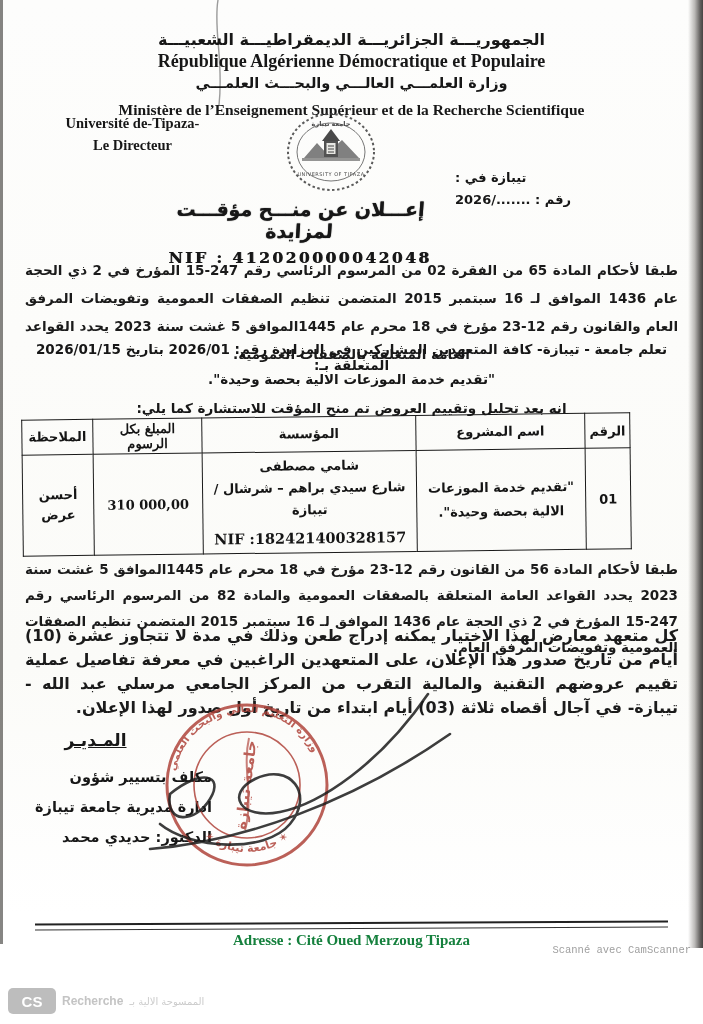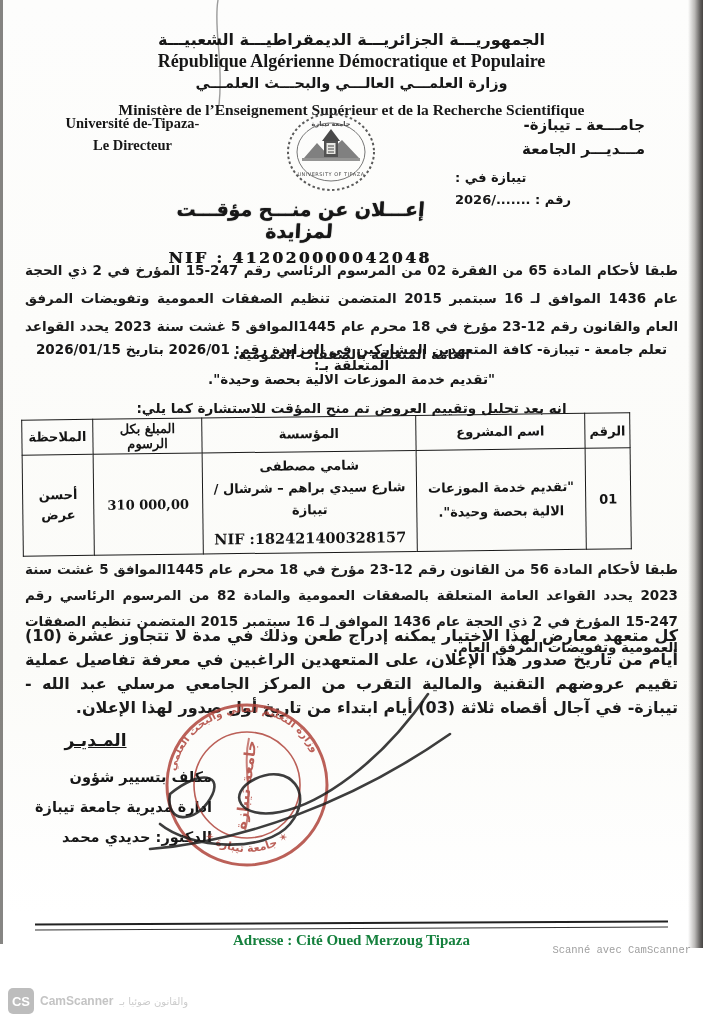--- a/index.html
+++ b/index.html
@@ -61,22 +61,22 @@
   .signature-ink{position:absolute;top:672px;left:128px;}
   .fold-line{position:absolute;top:0;left:200px;}
   
   .footer-rule{position:absolute;top:922px;left:35px;width:633px;height:4px;
         border-top:2.5px solid #222;border-bottom:1px solid #333;transform:rotate(-0.25deg);}
   .footer-address{position:absolute;top:932px;left:0;width:100%;text-align:center;
         font-family:"Liberation Serif","DejaVu Serif",serif;font-size:15px;font-weight:700;color:#15803d;}
   .scanned-fr{position:absolute;top:944px;right:12px;font-size:10.5px;color:#9f9f9f;
         font-family:Liberation Mono, monospace;}
   .cs-mark{position:absolute;top:988px;left:8px;display:flex;align-items:center;gap:6px;}
-  .cs-box{width:26px;height:26px;border-radius:5px;background:#bdbdbd;color:#ffffff;
-        display:flex;align-items:center;justify-content:center;font-size:13px;font-weight:700;
+  .cs-box{width:48px;height:26px;border-radius:5px;background:#bdbdbd;color:#ffffff;
+        display:flex;align-items:center;justify-content:center;font-size:15px;font-weight:700;
         font-family:"Liberation Sans","DejaVu Sans",sans-serif;}
   .cs-label{font-size:12px;font-weight:700;color:#c4c4c4;font-family:"Liberation Sans","DejaVu Sans",sans-serif;}
   .cs-ar{font-size:10px;color:#cccccc;direction:rtl;}
 </style>
 </head>
 <body>
 
 <div class="page">
   <div class="scan-area"></div>
 
@@ -102,24 +102,20 @@
     <path d="M 22 48 L 35 33 L 45 44 L 60 30 L 77 48 Z" fill="#6a6a6a" opacity="0.85"></path>
     <rect x="42" y="29" width="14" height="18" fill="#525252"></rect>
     <path d="M 40 31 L 49 19 L 58 31 Z" fill="#494949"></path>
     <rect x="44.5" y="33" width="9" height="11" fill="#e8e8e4"></rect>
     <path d="M 46 36 h 6 M 46 39 h 6 M 46 42 h 6" stroke="#444444" stroke-width="1"></path>
     <rect x="20" y="48" width="58" height="3" fill="#7a7a7a" opacity="0.8"></rect>
     <text x="49" y="16" text-anchor="middle" font-size="6.5" fill="#4a4a4a" font-weight="bold">جامعة تيبازة</text>
     <text x="49" y="66" text-anchor="middle" font-size="5" fill="#4a4a4a" letter-spacing="0.5">UNIVERSITY OF TIPAZA</text>
   </svg>
 
-  <div class="uni-right">
-    <div>جامـــعة ـ تيبازة-</div>
-    <div>مـــديـــر الجامعة</div>
-  </div>
 
   <div class="date-block">
     <div>تيبازة في :</div>
     <div>رقم : ......./2026</div>
   </div>
 
   <div class="title-block">
     <div class="title-ar">إعـــلان عن منـــح مؤقـــت لمزايدة</div>
     <div class="title-nif">NIF : 412020000042048</div>
   </div>
@@ -188,19 +184,19 @@
       <path d="M 42 122 C 72 97 97 102 82 127 C 67 152 37 152 42 122"></path>
     </g>
   </svg>
 
   <div class="footer-rule"></div>
   <div class="footer-address">Adresse : Cité Oued Merzoug Tipaza</div>
 
   <div class="scanned-fr">Scanné avec CamScanner</div>
   <div class="cs-mark">
     <div class="cs-box">CS</div>
-    <div class="cs-label">CamScanner</div>
-    <div class="cs-ar">والقانون ضوئيا بـ</div>
+    <div class="cs-label">Recherche</div>
+    <div class="cs-ar">الممسوحة الالية بـ</div>
   </div>
 
   <div class="edge-right"></div>
   <div class="edge-left"></div>
 </div>
 
 </body></html>

